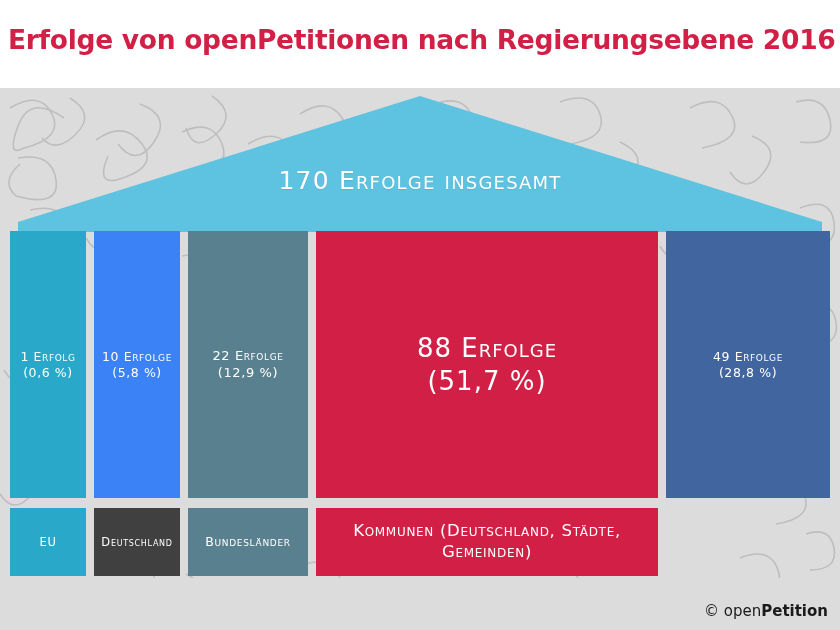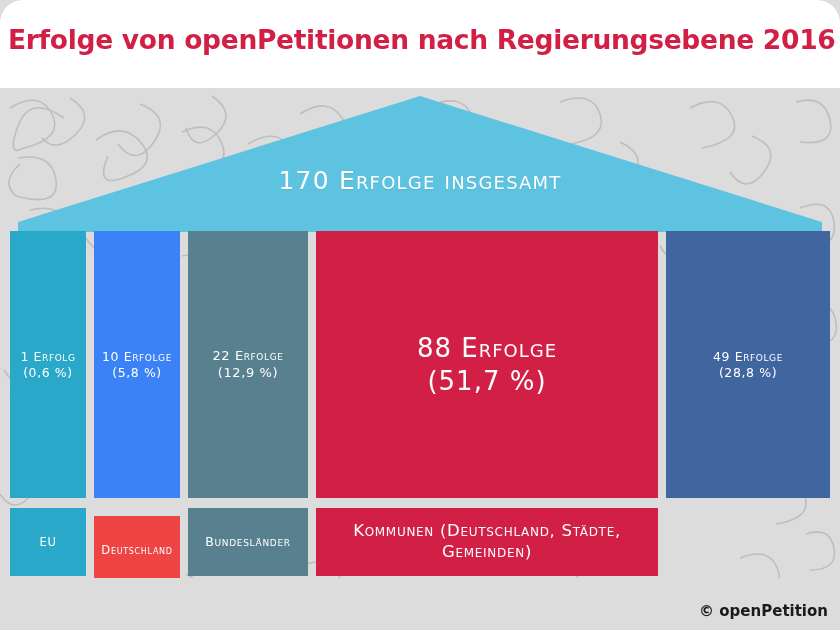--- a/index.html
+++ b/index.html
@@ -13,21 +13,20 @@
     font-family: "DejaVu Sans", sans-serif;
     overflow: hidden;
     position: relative;
   }
   #infographic {
     position: relative;
     width: 840px;
     height: 630px;
     background: #dcdcdc;
     overflow: hidden;
-    border-radius: 23px;
   }
 
   
   .title-bar {
     position: absolute;
     left: 0;
     top: 0;
     width: 840px;
     height: 88px;
     background: #ffffff;
@@ -151,21 +150,21 @@
   }
   .credit {
     position: absolute;
     right: 12px;
     bottom: 10px;
     font-family: "DejaVu Sans", sans-serif;
     font-size: 15px;
     color: #1a1a1a;
     white-space: nowrap;
   }
-  .credit .brand-open { font-weight: bold; }
+  .credit .brand-open { font-weight: normal; }
   .credit .brand-pet { font-weight: bold; }
 </style>
 </head>
 <body>
 
 <div id="infographic">
 
   <svg class="scribbles" viewBox="0 0 840 542" xmlns="http://www.w3.org/2000/svg">
     <g fill="none" stroke="#b9b9b9" stroke-width="1.6">
       <path d="M10 20 q30 -18 42 6 t-28 34 q-18 10 -6 -22 t46 -8"></path>
@@ -236,21 +235,21 @@
       <div class="label-box label-s" style="background:#2aa8c9;">
         <span class="label-text">EU</span>
       </div>
     </div>
 
     <div class="column" style="left:84px; width:86px;">
       <div class="bar bar-small" style="background:#3b82f6;">
         <span class="bar-value">10 Erfolge
 (5,8 %)</span>
       </div>
-      <div class="label-box label-s" style="background:#ef4444;margin-top:8px;">
+      <div class="label-box label-s" style="background:#404040;">
         <span class="label-text">Deutschland</span>
       </div>
     </div>
 
     <div class="column" style="left:178px; width:120px;">
       <div class="bar bar-mid" style="background:#59808f;">
         <span class="bar-value">22 Erfolge
 (12,9 %)</span>
       </div>
       <div class="label-box label-m" style="background:#59808f;">

